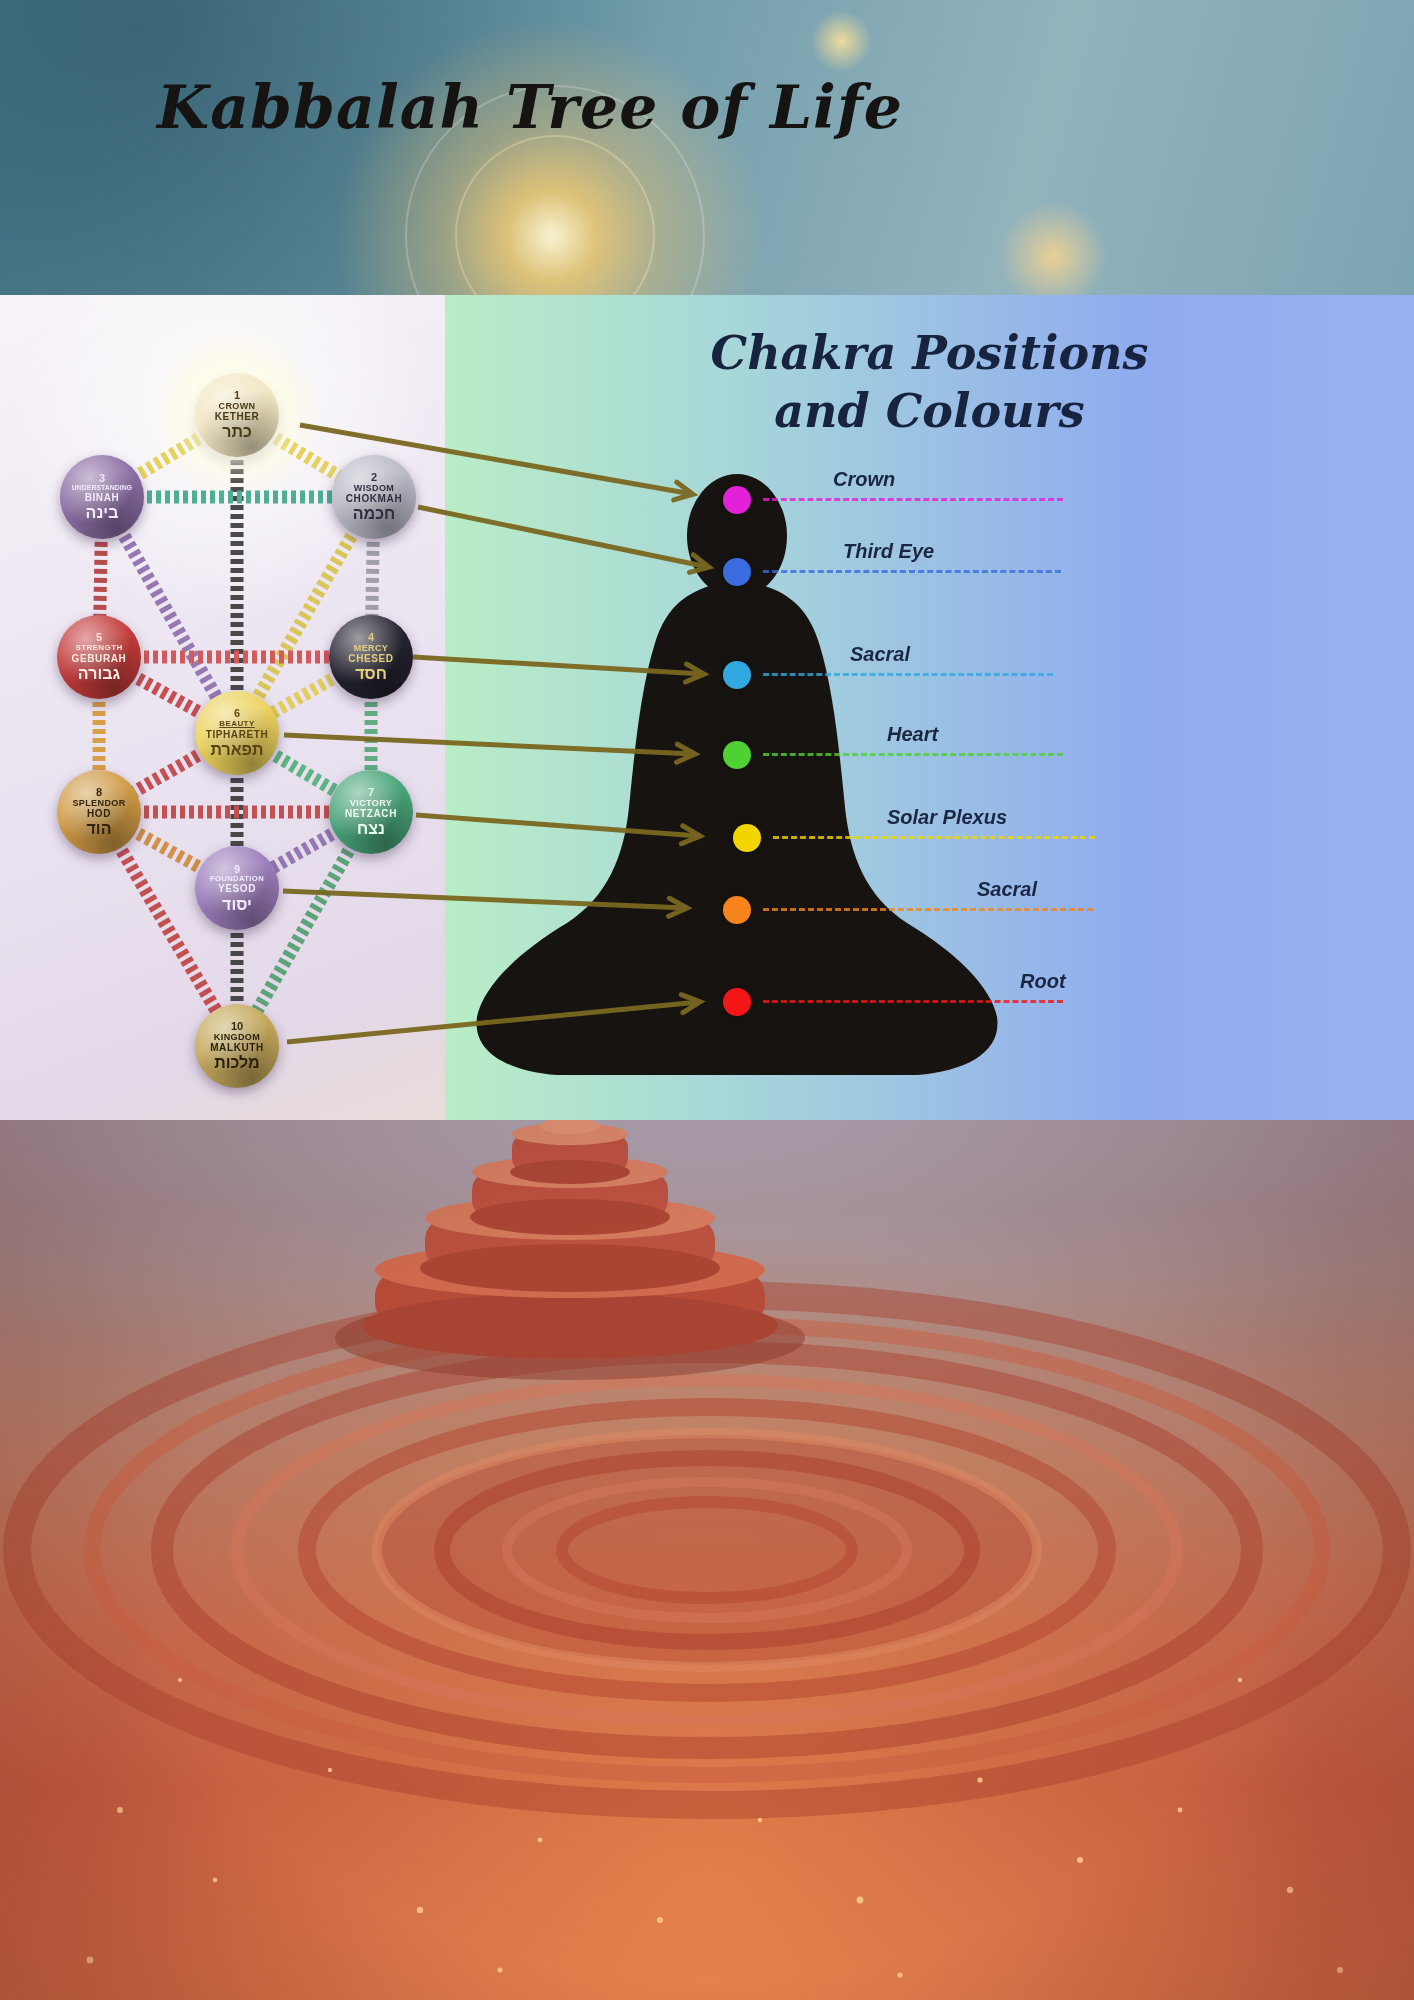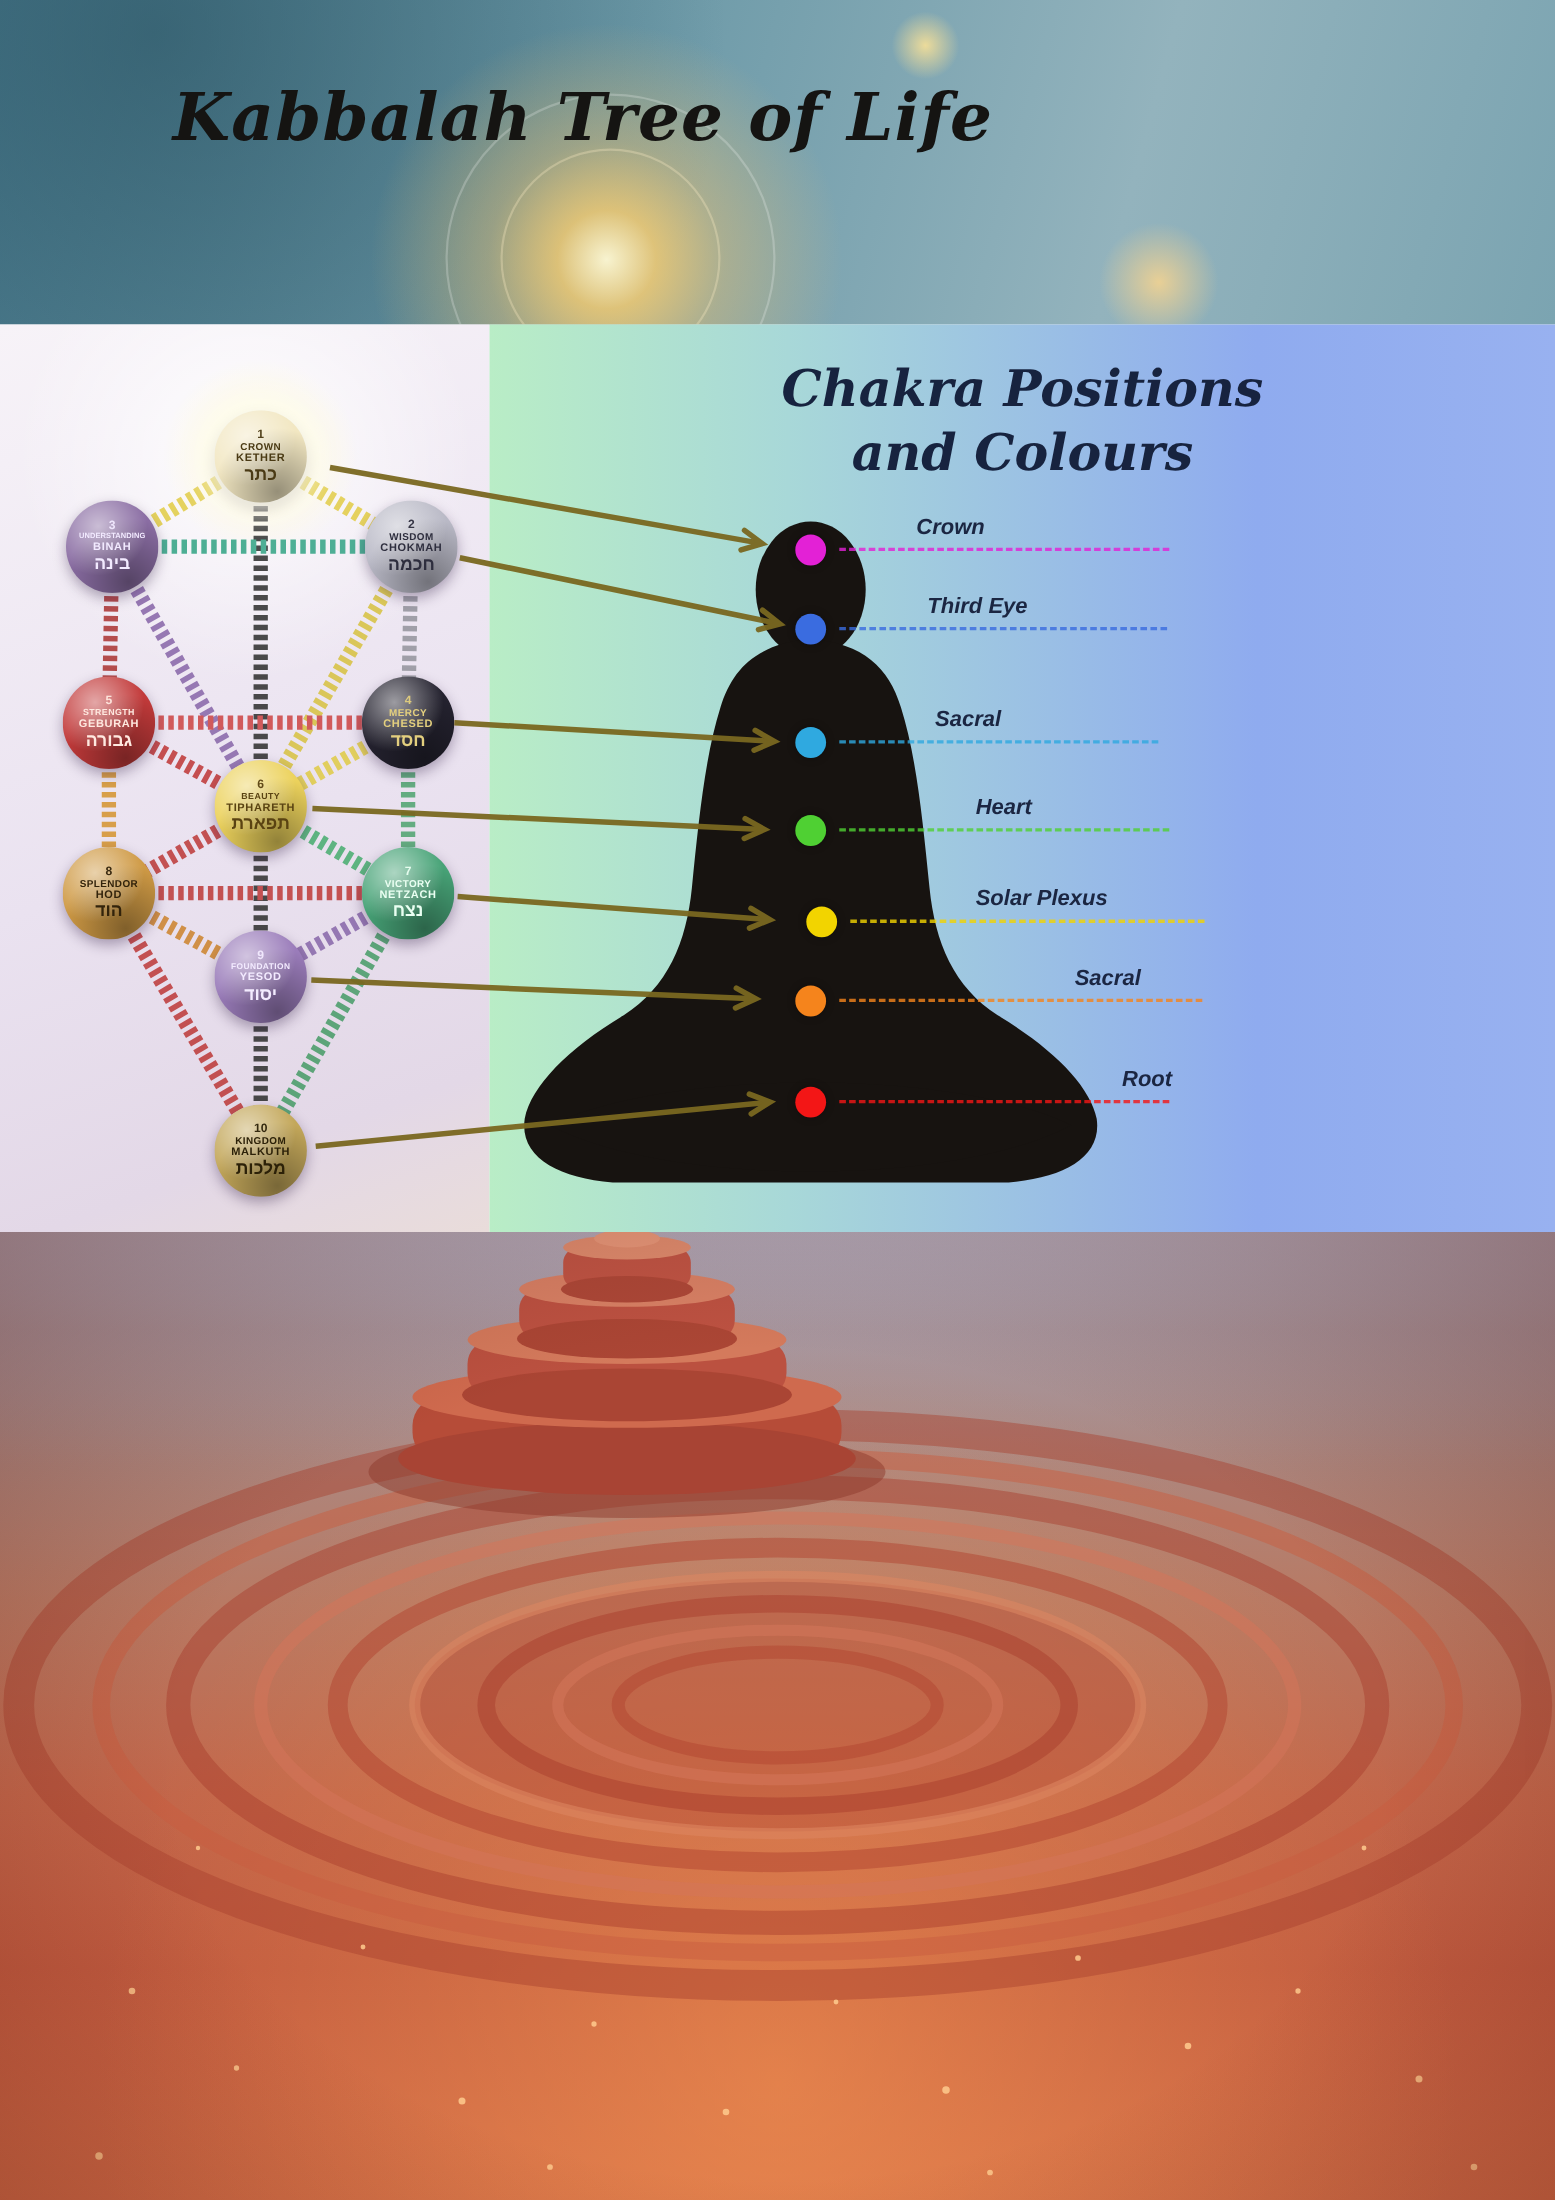--- a/index.html
+++ b/index.html
@@ -55,21 +55,21 @@
   .node .nnum{ font-size:11px; font-weight:bold; opacity:.95; }
   .node .nname{ font-size:9px; font-weight:bold; letter-spacing:.4px; }
   .node .nalt{ font-size:10px; font-weight:bold; letter-spacing:.6px; }
   .node .nheb{ font-size:16px; font-weight:bold; margin-top:1px; }
   .n1{ left:195px; top:78px; }  .n1{ box-shadow:0 0 26px 8px rgba(255,255,240,.9), 0 5px 12px rgba(40,20,60,.3); }
   .n2{ left:332px; top:160px; } .n3{ left:60px;  top:160px; }
   .n3 .nname{ font-size:6.8px; letter-spacing:.1px; }
   .n4{ left:329px; top:320px; } .n5{ left:57px;  top:320px; }
   .n5 .nname{ font-size:8px; }
   .n6{ left:195px; top:396px; }
-  .n6 .nname{ font-size:8px; }
+  .n6 .nname{ font-size:8px;text-decoration:underline; }
   .n7{ left:329px; top:475px; } .n8{ left:57px;  top:475px; }
   .n9{ left:195px; top:551px; }
   .n9 .nname{ font-size:7.6px; }
   .n10{ left:195px; top:709px; }
 
   
   .chakra-panel{
     position:absolute; left:445px; top:0; width:969px; height:825px; overflow:hidden;
     background:linear-gradient(90deg, #b9edc6 0%, #a8d8d8 28%, #8fabef 72%, #98b1f0 100%);
   }

